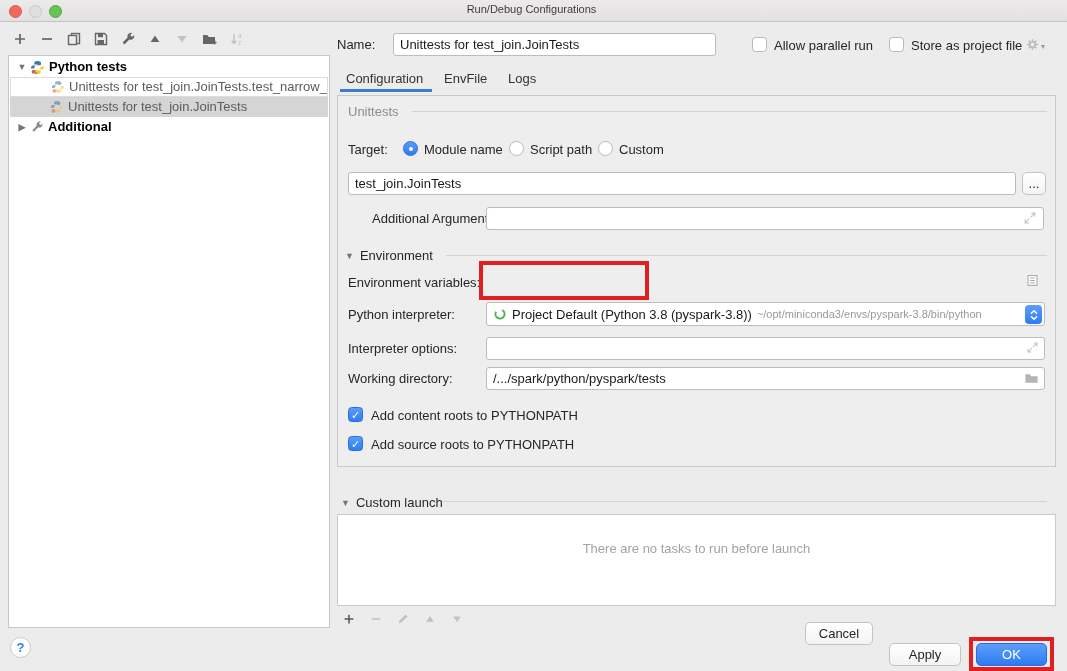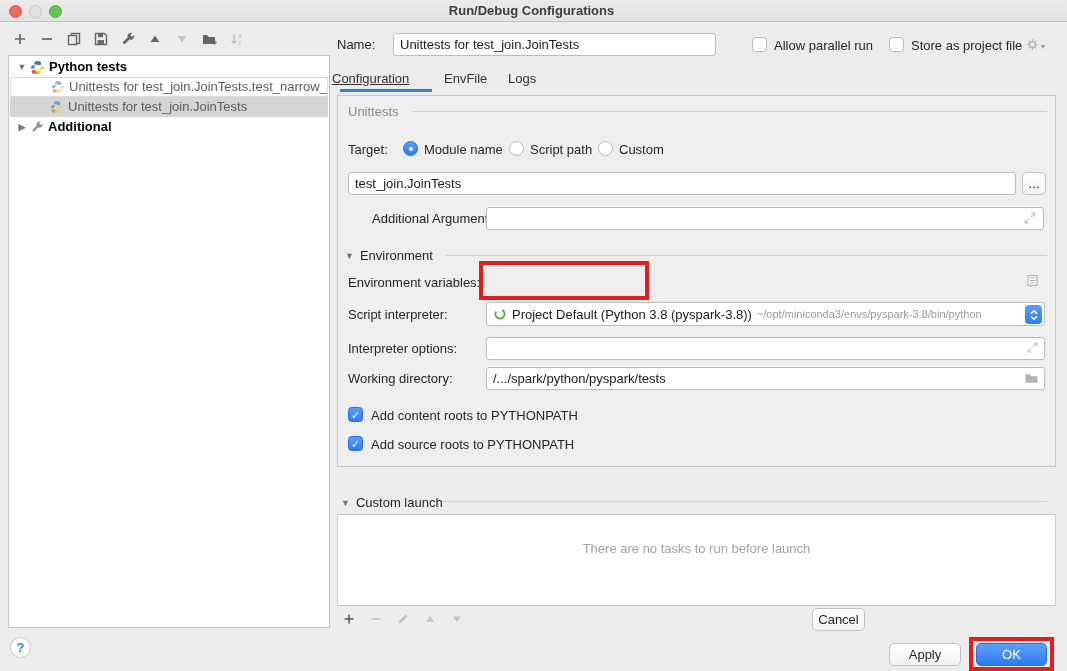--- a/index.html
+++ b/index.html
@@ -4,21 +4,21 @@
 <style>
   * { box-sizing: border-box; margin: 0; padding: 0; }
   html,body { width:1067px; height:671px; }
   body { font-family:"Liberation Sans", sans-serif; font-size:13px; color:#262626; }
   .app { position:relative; width:1067px; height:671px; background:#ececec; overflow:hidden; }
   .abs { position:absolute; }
 
   
   .titlebar { position:absolute; left:0; top:0; width:1067px; height:22px;
     background:linear-gradient(#eceaeb,#e2e0e1); border-bottom:1px solid #c4c2c3; }
-  .title { position:absolute; left:0; right:4px; top:3px; text-align:center; font-size:13px; color:#3d3d3d; font-weight:700; }
+  .title { position:absolute; left:0; right:4px; top:3px; text-align:center; font-size:11px; color:#3d3d3d; font-weight:400; }
   .light { position:absolute; top:5px; width:13px; height:13px; border-radius:50%; }
   .light.red   { left:9px;  background:#ee6a5f; border:1px solid #d7584e; }
   .light.gray  { left:29px; background:#dfdfdf; border:1px solid #c7c7c7; }
   .light.green { left:49px; background:#62c554; border:1px solid #50a843; }
 
   
   .ic { display:inline-flex; align-items:center; justify-content:center; color:#666; }
   .ic.dis { color:#c2c2c2; }
   svg { display:block; }
 
@@ -190,21 +190,21 @@
   <span class="cb" style="left:889px; top:37px;"></span>
   <div class="label" style="left:911px; top:38px;">Store as project file</div>
   <span class="ic abs" style="left:1025px; top:37px; color:#b8b8b8;">
       <svg width="15" height="15" viewBox="0 0 16 16">
         <circle cx="8" cy="8" r="3" fill="none" stroke="currentColor" stroke-width="1.6"></circle>
         <path d="M8 2.3v2M8 11.7v2M2.3 8h2M11.7 8h2M3.9 3.9l1.4 1.4M10.7 10.7l1.4 1.4M3.9 12.1l1.4-1.4M10.7 5.3l1.4-1.4" stroke="currentColor" stroke-width="1.5"></path>
       </svg>
     </span>
   <span class="abs graytxt" style="left:1041px; top:42px; font-size:8px;">▾</span>
 
-  <div class="tab" style="left:332px;text-decoration:underline;">Configuration</div>
+  <div class="tab" style="left:346px;">Configuration</div>
   <div class="tab" style="left:444px;">EnvFile</div>
   <div class="tab" style="left:508px;">Logs</div>
   <div class="tabline" style="left:340px; width:92px;"></div>
 
   <div class="cfgpanel"></div>
 
   <div class="label grouplbl" style="left:348px; top:104px;">Unittests</div>
   <div class="gline" style="left:412px; top:111px; width:635px;"></div>
 
   <div class="label" style="left:348px; top:142px;text-align:right;">Target:</div>
@@ -234,21 +234,21 @@
 
   <div class="label" style="left:348px; top:275px;">Environment variables:</div>
   <span class="ic infieldic" style="left:1026px; top:274px; color:#a9a9a9;">
       <svg width="13" height="13" viewBox="0 0 16 16">
         <rect x="2.5" y="2" width="11" height="12" fill="#fff" stroke="currentColor" stroke-width="1.3"></rect>
         <path d="M5 5h6M5 8h6M5 11h6" stroke="currentColor" stroke-width="1.2"></path>
       </svg>
     </span>
   <div class="redbox" style="left:479px; top:261px; width:170px; height:39px;"></div>
 
-  <div class="label" style="left:348px; top:307px;">Script interpreter:</div>
+  <div class="label" style="left:348px; top:307px;">Python interpreter:</div>
   <div class="field" style="left:486px; top:302px; width:559px; height:24px; display:flex; align-items:center; gap:5px; overflow:hidden;">
     <span class="ic">
         <svg width="14" height="14" viewBox="0 0 16 16">
           <circle cx="8" cy="8" r="5.2" fill="none" stroke="#4caf50" stroke-width="2.2" stroke-dasharray="24 9" transform="rotate(-60 8 8)"></circle>
         </svg>
       </span>
     <span style="white-space:nowrap;">Project Default (Python 3.8 (pyspark-3.8))</span>
     <span class="graytxt" style="font-size:11px; white-space:nowrap;">~/opt/miniconda3/envs/pyspark-3.8/bin/python</span>
     <span class="stepper">
         <svg width="12" height="14" viewBox="0 0 12 14">
@@ -308,18 +308,18 @@
         </svg>
       </span>
     <span class="ic dis">
         <svg width="14" height="14" viewBox="0 0 16 16">
           <path d="M8 11.5L3.6 5h8.8z" fill="currentColor"></path>
         </svg>
       </span>
   </div>
 
   <div class="helpbtn">?</div>
-  <div class="btn" style="left:805px; top:608px; width:53px;margin-left:7px;">Cancel</div>
+  <div class="btn" style="left:805px; top:622px; width:68px;">Cancel</div>
   <div class="btn" style="left:889px; top:643px; width:72px;">Apply</div>
   <div class="btn primary" style="left:976px; top:643px; width:71px;">OK</div>
   <div class="redbox" style="left:969px; top:637px; width:85px; height:34px;"></div>
 
 </div>
 
 </body></html>

